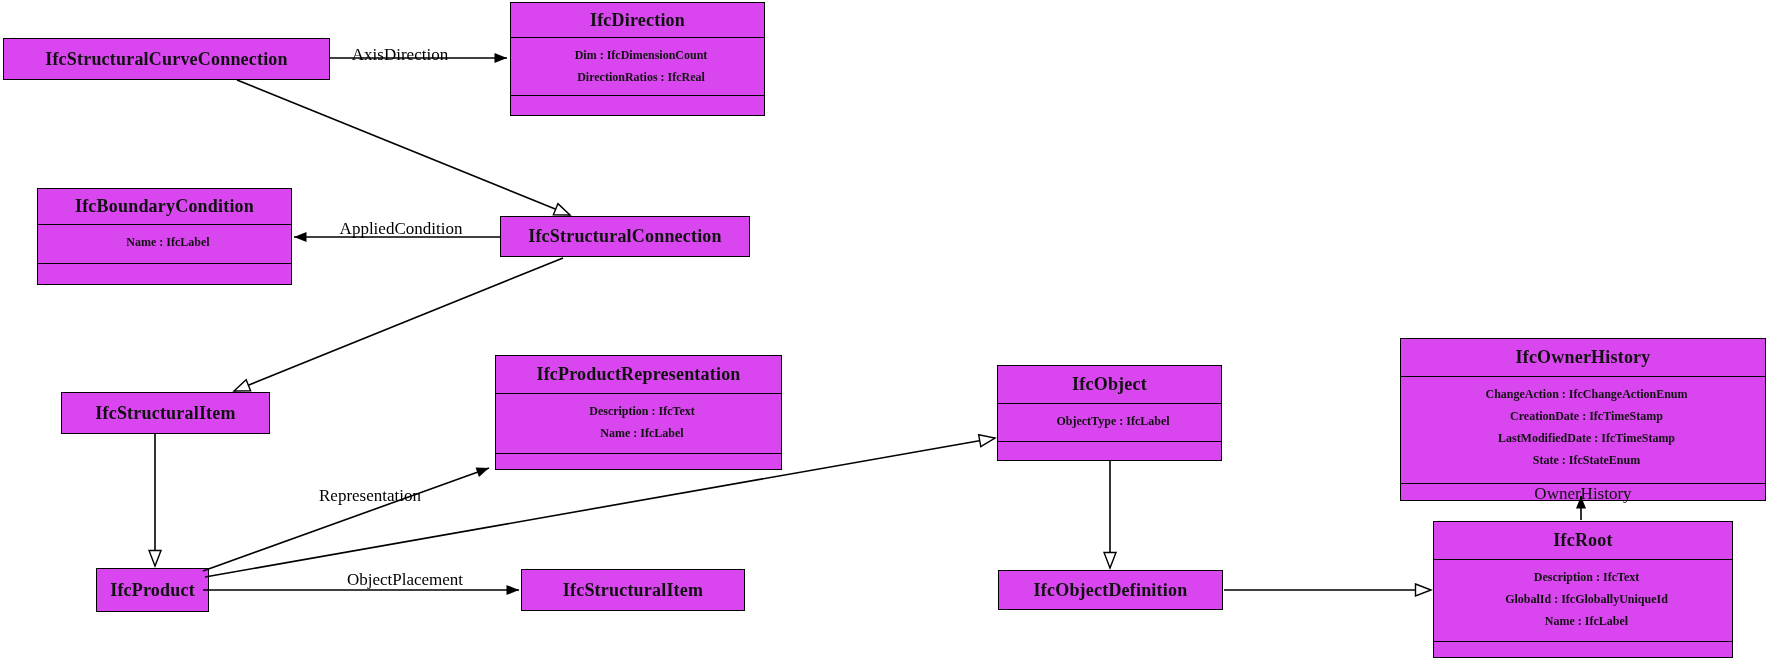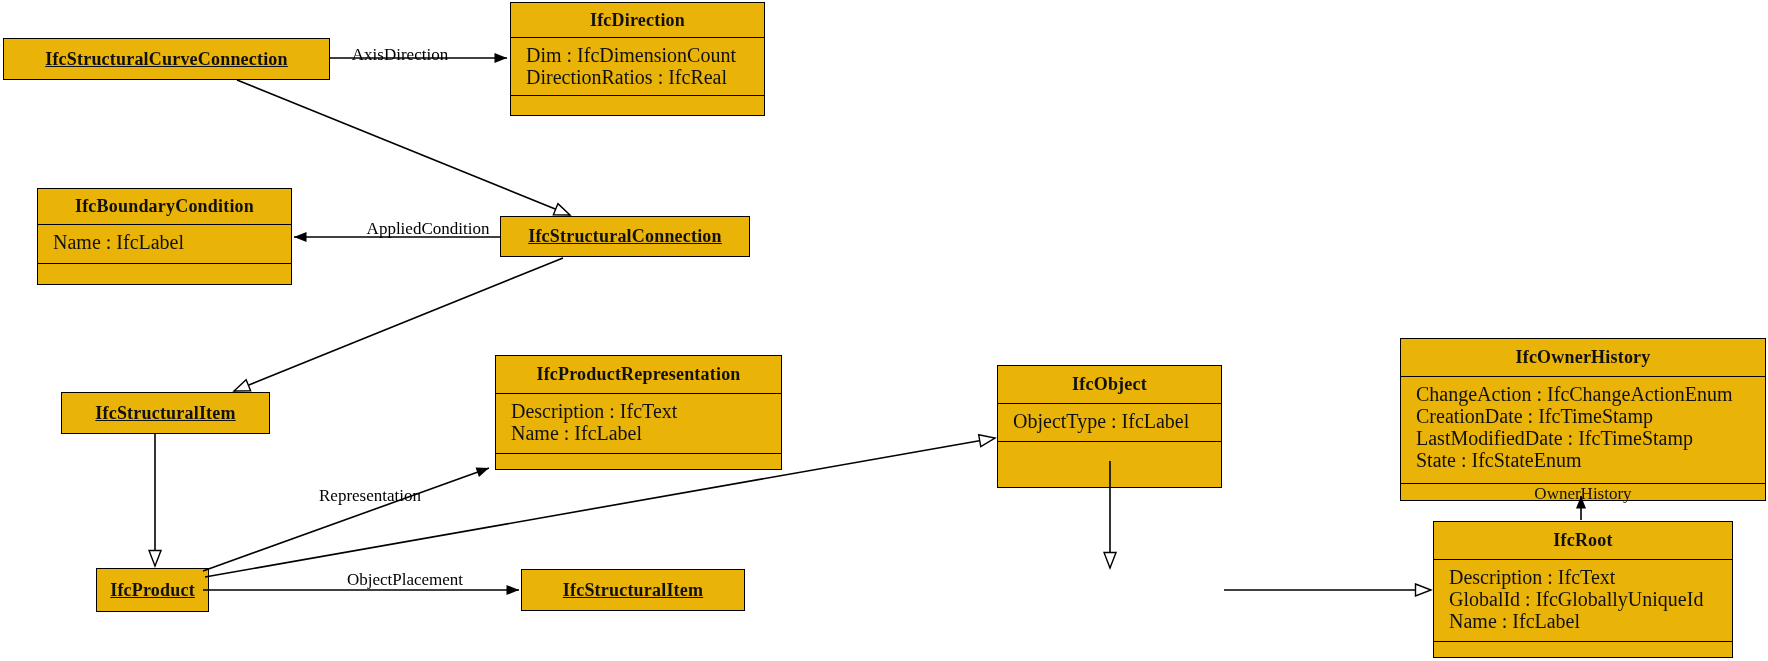--- a/index.html
+++ b/index.html
@@ -2,33 +2,33 @@
 <html><head>
 <meta charset="utf-8">
 <style>
   html,body { margin:0; padding:0; background:#FFFFFF; }
   .canvas {
     position:relative; width:1768px; height:661px; background:#FFFFFF;
     font-family:"Liberation Serif","DejaVu Serif",serif; overflow:hidden;
   }
   .edges { position:absolute; left:0; top:0; width:1768px; height:661px; pointer-events:none; }
   .cls {
-    position:absolute; background:#eab308; border:1.6px solid #000;
-    box-sizing:border-box; color:#111;
+    position:absolute; background:#d946ef; border:1.6px solid #000;
+    box-sizing:border-box; color:#111;text-align:center;
   }
-  .cls.single { display:flex; align-items:center; justify-content:center;text-decoration:underline; }
+  .cls.single { display:flex; align-items:center; justify-content:center; }
   .cls.multi { display:flex; flex-direction:column; }
   .title { font-weight:bold; font-size:18px; letter-spacing:0.2px; white-space:nowrap; }
   .t {
     display:flex; align-items:center; justify-content:center;
     box-sizing:border-box; flex:0 0 auto;
   }
   .a {
     border-top:1.3px solid #000; box-sizing:border-box; flex:0 0 auto;
-    padding:6px 8px 0 15px; font-size:20px; line-height:22px; white-space:nowrap;
+    padding:6px 8px 0 15px; font-size:12px; line-height:22px; white-space:nowrap;font-weight:bold;
   }
   .e { border-top:1.3px solid #000; box-sizing:border-box; flex:1 1 auto; }
   .f {
     border-top:1.3px solid #000; box-sizing:border-box; flex:1 1 auto;
     display:flex; align-items:center; justify-content:center;
     font-size:17px; white-space:nowrap;
   }
   .elabel {
     position:absolute; font-size:17px; text-align:center;
     white-space:nowrap; color:#000;margin-top:10px;
@@ -76,21 +76,21 @@
     <div class="t" style="height:37px">
         <span class="title">IfcProductRepresentation</span>
       </div>
     <div class="a" style="height:60px">
       <div>Description : IfcText</div>
       <div>Name : IfcLabel</div>
     </div>
     <div class="e"></div>
   </div>
 
-  <div class="cls multi" style="left:997px;top:365px;width:225px;height:123px">
+  <div class="cls multi" style="left:997px;top:365px;width:225px;height:96px">
     <div class="t" style="height:37px">
         <span class="title">IfcObject</span>
       </div>
     <div class="a" style="height:38px">
       <div>ObjectType : IfcLabel</div>
     </div>
     <div class="e"></div>
   </div>
 
   <div class="cls multi" style="left:1400px;top:338px;width:366px;height:163px">
@@ -107,20 +107,23 @@
   </div>
 
   <div class="cls single" style="left:96px;top:568px;width:113px;height:44px">
     <span class="title">IfcProduct</span>
   </div>
 
   <div class="cls single" style="left:521px;top:569px;width:224px;height:42px">
     <span class="title">IfcStructuralItem</span>
   </div>
 
+  <div class="cls single" style="left:998px;top:570px;width:225px;height:40px">
+    <span class="title">IfcObjectDefinition</span>
+  </div>
 
   <div class="cls multi" style="left:1433px;top:521px;width:300px;height:137px">
     <div class="t" style="height:37px">
         <span class="title">IfcRoot</span>
       </div>
     <div class="a" style="height:82px">
       <div>Description : IfcText</div>
       <div>GlobalId : IfcGloballyUniqueId</div>
       <div>Name : IfcLabel</div>
     </div>
@@ -145,17 +148,17 @@
       <line x1="203" y1="571" x2="489" y2="468" marker-end="url(#mArrow)"></line>
       <line x1="203" y1="590" x2="519" y2="590" marker-end="url(#mArrow)"></line>
       <line x1="205" y1="577" x2="995" y2="438" marker-end="url(#mTri)"></line>
       <line x1="1110" y1="461" x2="1110" y2="568" marker-end="url(#mTri)"></line>
       <line x1="1224" y1="590" x2="1431" y2="590" marker-end="url(#mTri)"></line>
       <line x1="1581" y1="520" x2="1581" y2="496" marker-end="url(#mArrow)"></line>
     </g>
   </svg>
 
   <div class="elabel" style="left:335px;top:35px;width:130px">AxisDirection</div>
-  <div class="elabel" style="left:347px;top:209px;width:162px">AppliedCondition</div>
+  <div class="elabel" style="left:320px;top:209px;width:162px">AppliedCondition</div>
   <div class="elabel" style="left:300px;top:476px;width:140px">Representation</div>
   <div class="elabel" style="left:326px;top:560px;width:158px">ObjectPlacement</div>
 
 </div>
 
 </body></html>

